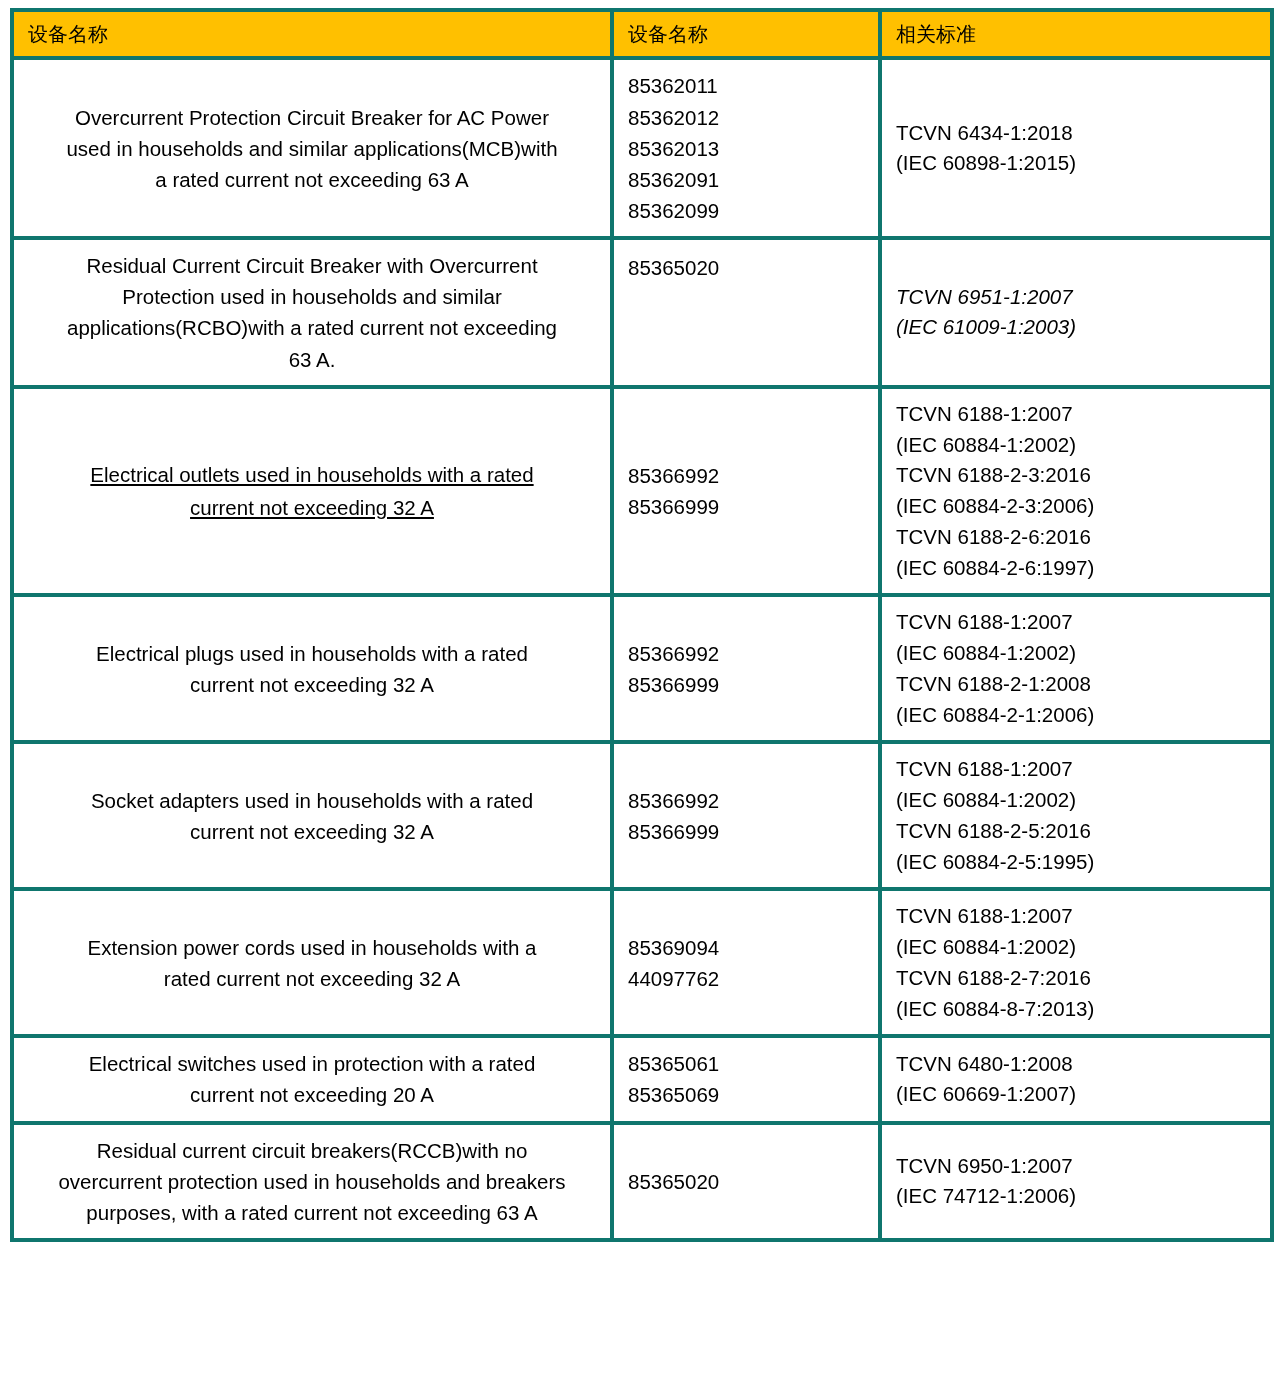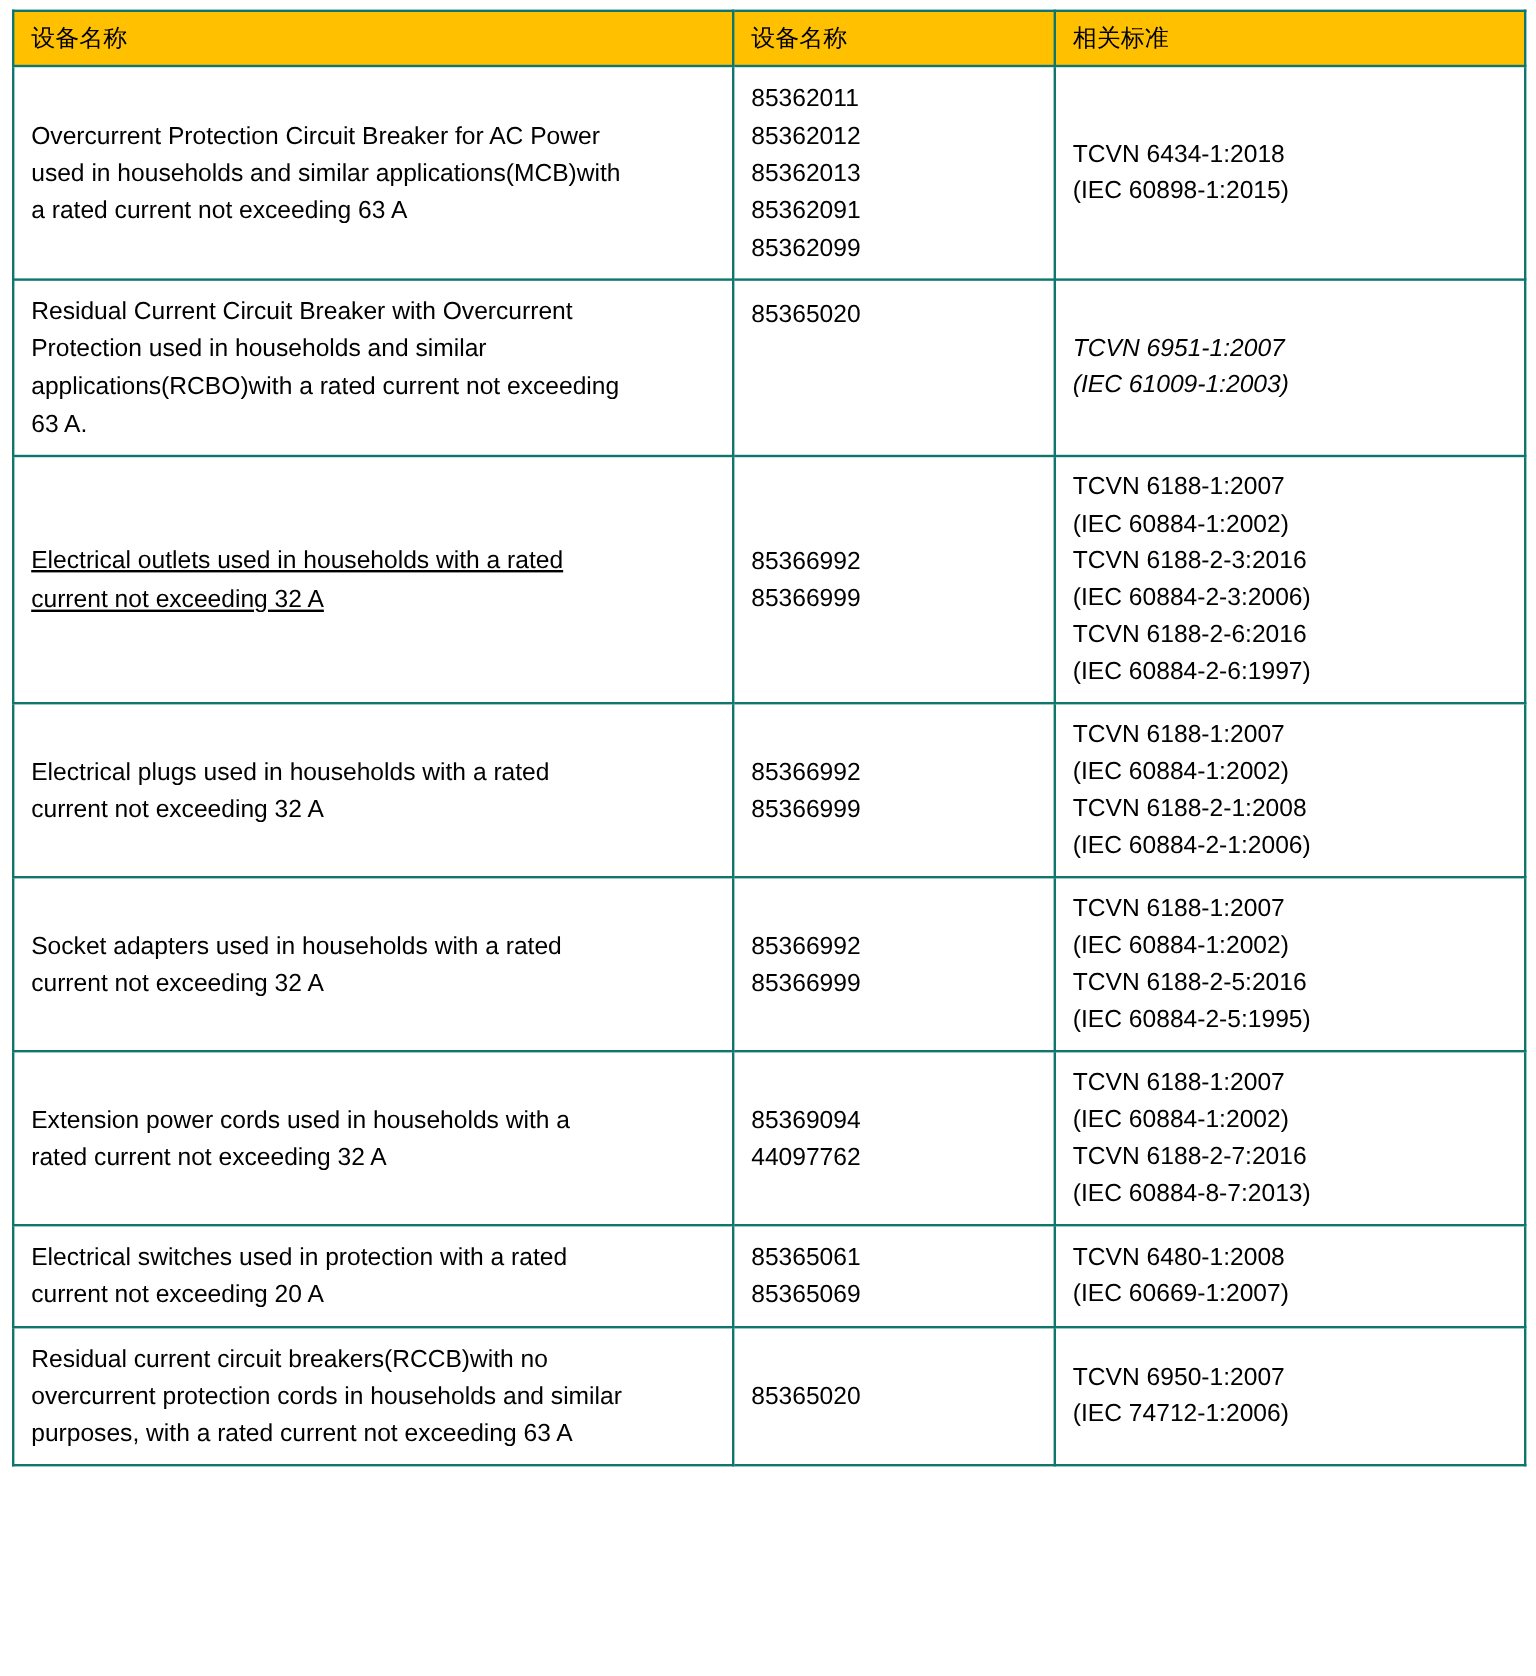--- a/index.html
+++ b/index.html
@@ -22,21 +22,21 @@
     border-collapse: collapse;
     width: 1260px;
     table-layout: fixed;
   }
   table.spec-table col.c1 { width: 600px; }
   table.spec-table col.c2 { width: 268px; }
   table.spec-table col.c3 { width: 392px; }
 
   table.spec-table th,
   table.spec-table td {
-    border: 2px solid #0f766e;
+    border: 4px solid #0f766e;
     vertical-align: middle;
     padding: 10px 14px;
     font-size: 20.5px;
     line-height: 1.52;
     font-weight: 400;
     text-align: left;
   }
   table.spec-table thead th {
     background: #ffc000;
     padding-top: 7px;
@@ -54,20 +54,21 @@
   }
   td.col-code {
     padding-left: 16px;
   }
   td.col-code .ln,
   td.col-std .ln {
     white-space: nowrap;
   }
   td.col-name .ln {
     white-space: normal;
+    text-align: center;
   }
   
   tr[data-row="1"] td.col-code { vertical-align: top; padding-top: 12px; }
   tr[data-row="1"] td.col-std  { vertical-align: middle; font-style: italic; }
   tr[data-row="2"] td.col-name .ln { line-height: 1.62; text-decoration: underline; }
   td.col-std .ln { line-height: 1.50; }
 </style>
 </head>
 <body>
 
@@ -238,21 +239,21 @@
             <span class="cell-lines">
               <span class="ln">TCVN 6480-1:2008</span>
               <span class="ln">(IEC 60669-1:2007)</span>
             </span>
           </td>
         </tr>
         <tr data-row="7">
           <td class="col-name">
             <span class="cell-lines">
               <span class="ln">Residual current circuit breakers(RCCB)with no</span>
-              <span class="ln">overcurrent protection cords in households and similar</span>
+              <span class="ln">overcurrent protection used in households and breakers</span>
               <span class="ln">purposes, with a rated current not exceeding 63 A</span>
             </span>
           </td>
           <td class="col-code">
             <span class="cell-lines">
               <span class="ln">85365020</span>
             </span>
           </td>
           <td class="col-std">
             <span class="cell-lines">

